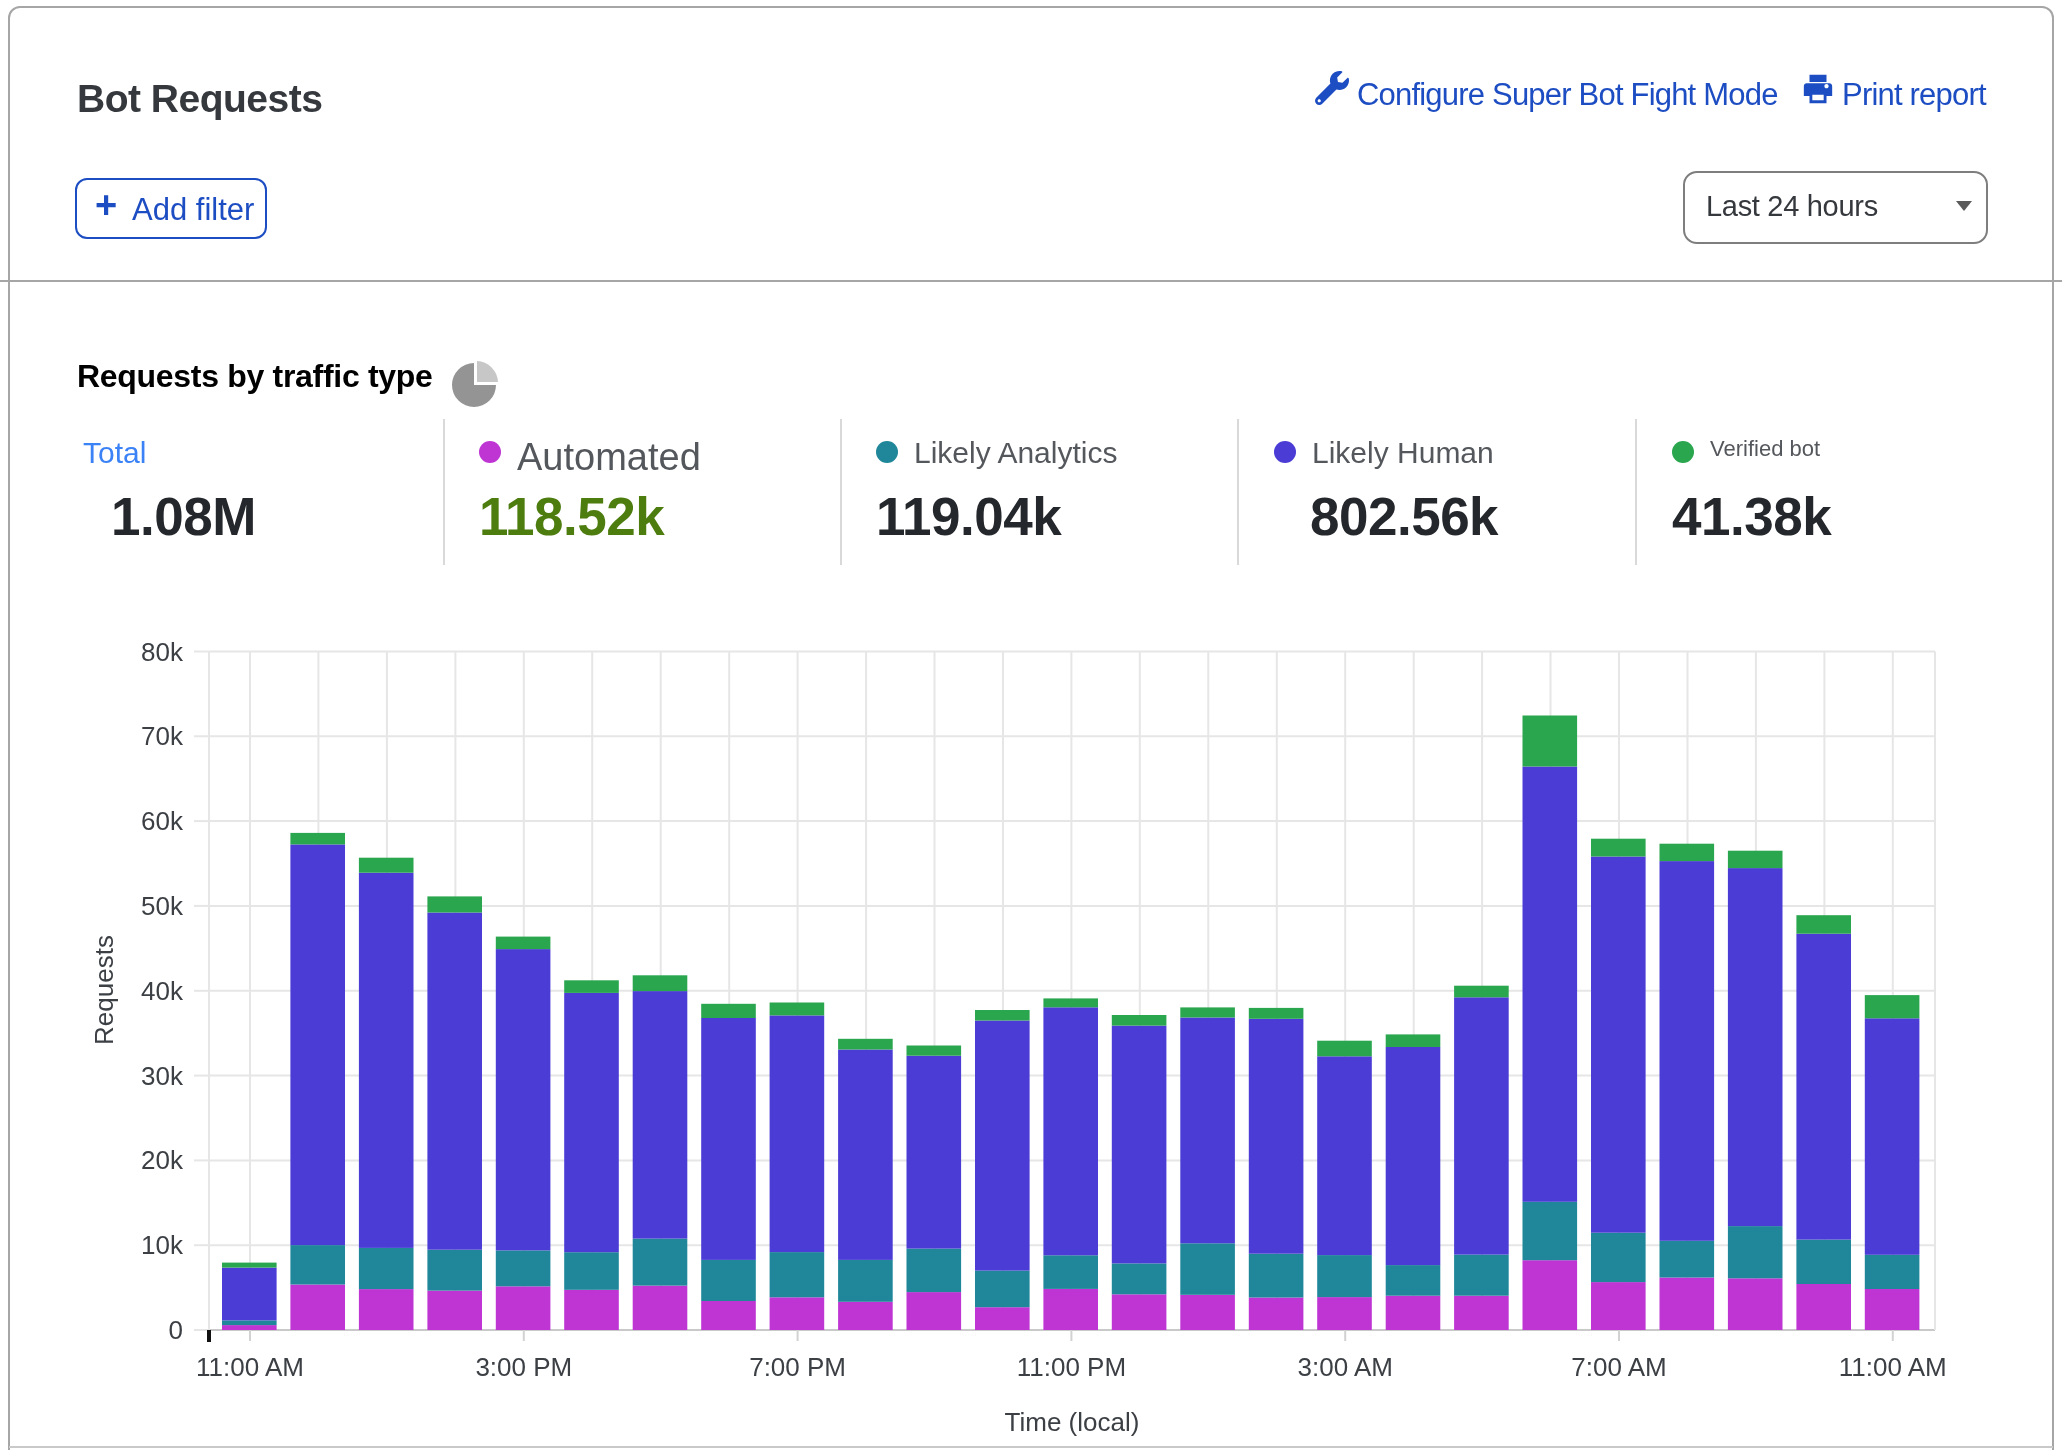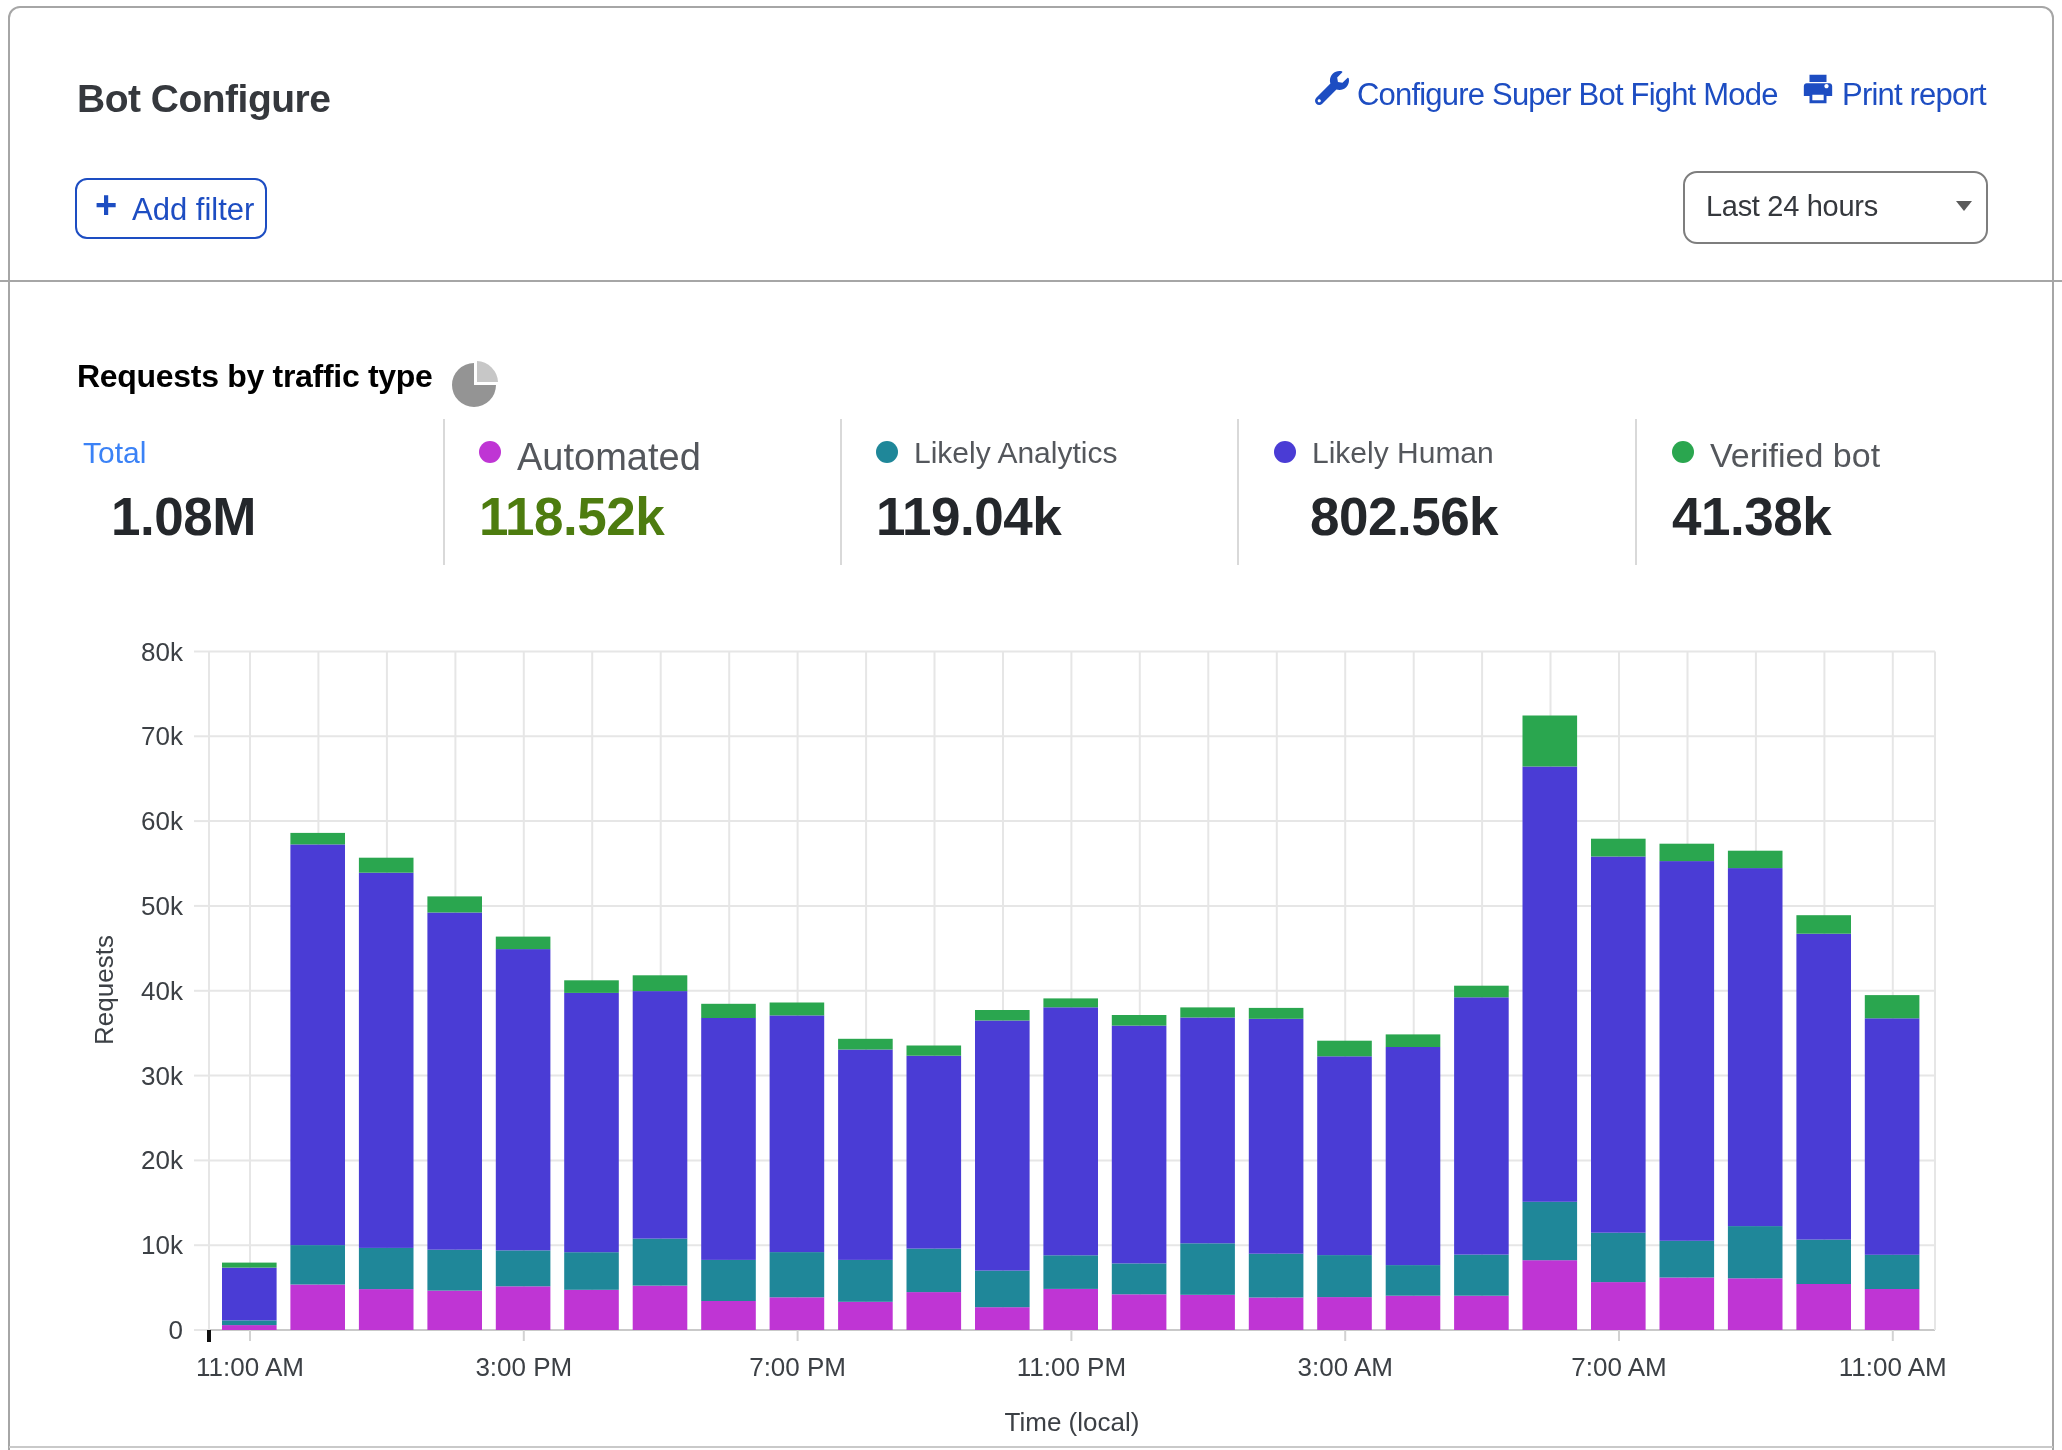--- a/index.html
+++ b/index.html
@@ -7,21 +7,21 @@
   font-family:"Liberation Sans", sans-serif; overflow:hidden; position:relative; }
 .abs { position:absolute; }
 </style>
 </head>
 <body>
 
 <div class="abs" style="left:8px;top:6px;width:2046px;height:1456px;border:2px solid #a6a6a6;border-radius:12px;"></div>
 <div class="abs" style="left:0px;top:280px;width:2062px;height:2px;background:#a6a6a6;"></div>
 <div class="abs" style="left:9px;top:1446px;width:2044px;height:2px;background:#c9c9c9;"></div>
 
-<div class="abs" style="left:77px;top:77px;font-size:39px;font-weight:700;letter-spacing:-0.5px;color:#35383d;">Bot Configure</div>
+<div class="abs" style="left:77px;top:77px;font-size:39px;font-weight:700;letter-spacing:-0.5px;color:#35383d;">Bot Requests</div>
 <svg width="34" height="34" viewBox="0 0 512 512" style="position:absolute;left:1315;top:71;">
     <path fill="#1d4dc2" d="M507.73 109.1c-2.24-9.03-13.54-12.09-20.12-5.51l-74.36 74.36-67.88-11.31-11.31-67.88 74.36-74.36c6.62-6.62 3.43-17.9-5.66-20.16-47.38-11.74-99.55.91-136.58 37.93-39.64 39.64-50.55 97.1-34.05 147.2L18.74 402.76c-24.99 24.99-24.99 65.51 0 90.5 24.99 24.99 65.51 24.99 90.5 0l213.21-213.21c50.12 16.71 107.47 5.68 147.37-34.22 37.07-37.07 49.7-89.32 37.91-136.73zM64 472c-13.25 0-24-10.75-24-24 0-13.26 10.75-24 24-24s24 10.74 24 24c0 13.25-10.75 24-24 24z"></path>
   </svg>
 <div class="abs" style="left:1357px;top:77px;font-size:31px;letter-spacing:-0.8px;color:#1d4dc2;">Configure Super Bot Fight Mode</div>
 <svg width="34" height="34" viewBox="0 0 24 24" style="position:absolute;left:1801;top:72;">
     <path fill="#1d4dc2" d="M6 2h12v5H6V2zm-2 6h16c1.1 0 2 .9 2 2v7h-4v5H6v-5H2v-7c0-1.1.9-2 2-2zm14 3.5c.83 0 1.5-.67 1.5-1.5s-.67-1.5-1.5-1.5-1.5.67-1.5 1.5.67 1.5 1.5 1.5zM8 16v4h8v-4H8z"></path>
   </svg>
 <div class="abs" style="left:1842px;top:77px;font-size:31px;letter-spacing:-0.8px;color:#1d4dc2;">Print report</div>
 
 <div class="abs" style="left:75px;top:178px;width:192px;height:61px;border:2px solid #1d4dc2;border-radius:12px;"></div>
@@ -52,21 +52,21 @@
 
 <div class="abs" style="left:876px;top:441px;width:22px;height:22px;border-radius:50%;background:#1f8799;"></div>
 <div class="abs" style="left:914px;top:436px;font-size:30px;color:#54575c;">Likely Analytics</div>
 <div class="abs" style="left:876px;top:486px;font-size:53px;font-weight:700;letter-spacing:-0.5px;color:#24272b;">119.04k</div>
 
 <div class="abs" style="left:1274px;top:441px;width:22px;height:22px;border-radius:50%;background:#4a3cd5;"></div>
 <div class="abs" style="left:1312px;top:436px;font-size:30px;color:#54575c;">Likely Human</div>
 <div class="abs" style="left:1274px;top:486px;font-size:53px;font-weight:700;letter-spacing:-0.5px;color:#24272b;margin-left:36px;">802.56k</div>
 
 <div class="abs" style="left:1672px;top:441px;width:22px;height:22px;border-radius:50%;background:#2aa64f;"></div>
-<div class="abs" style="left:1710px;top:436px;font-size:34px;color:#54575c;">Verified bot</div>
+<div class="abs" style="left:1710px;top:436px;font-size:22px;color:#54575c;">Verified bot</div>
 <div class="abs" style="left:1672px;top:486px;font-size:53px;font-weight:700;letter-spacing:-0.5px;color:#24272b;">41.38k</div>
 
 <svg width="2062" height="850" viewBox="0 600 2062 850" style="position:absolute;left:0;top:600;">
 <line x1="209.0" y1="651.5" x2="1935.0" y2="651.5" stroke="#e6e6e6" stroke-width="2"></line>
 <line x1="194.0" y1="651.5" x2="209.0" y2="651.5" stroke="#e6e6e6" stroke-width="2"></line>
 <line x1="209.0" y1="736.3" x2="1935.0" y2="736.3" stroke="#e6e6e6" stroke-width="2"></line>
 <line x1="194.0" y1="736.3" x2="209.0" y2="736.3" stroke="#e6e6e6" stroke-width="2"></line>
 <line x1="209.0" y1="821.1" x2="1935.0" y2="821.1" stroke="#e6e6e6" stroke-width="2"></line>
 <line x1="194.0" y1="821.1" x2="209.0" y2="821.1" stroke="#e6e6e6" stroke-width="2"></line>
 <line x1="209.0" y1="905.9" x2="1935.0" y2="905.9" stroke="#e6e6e6" stroke-width="2"></line>

